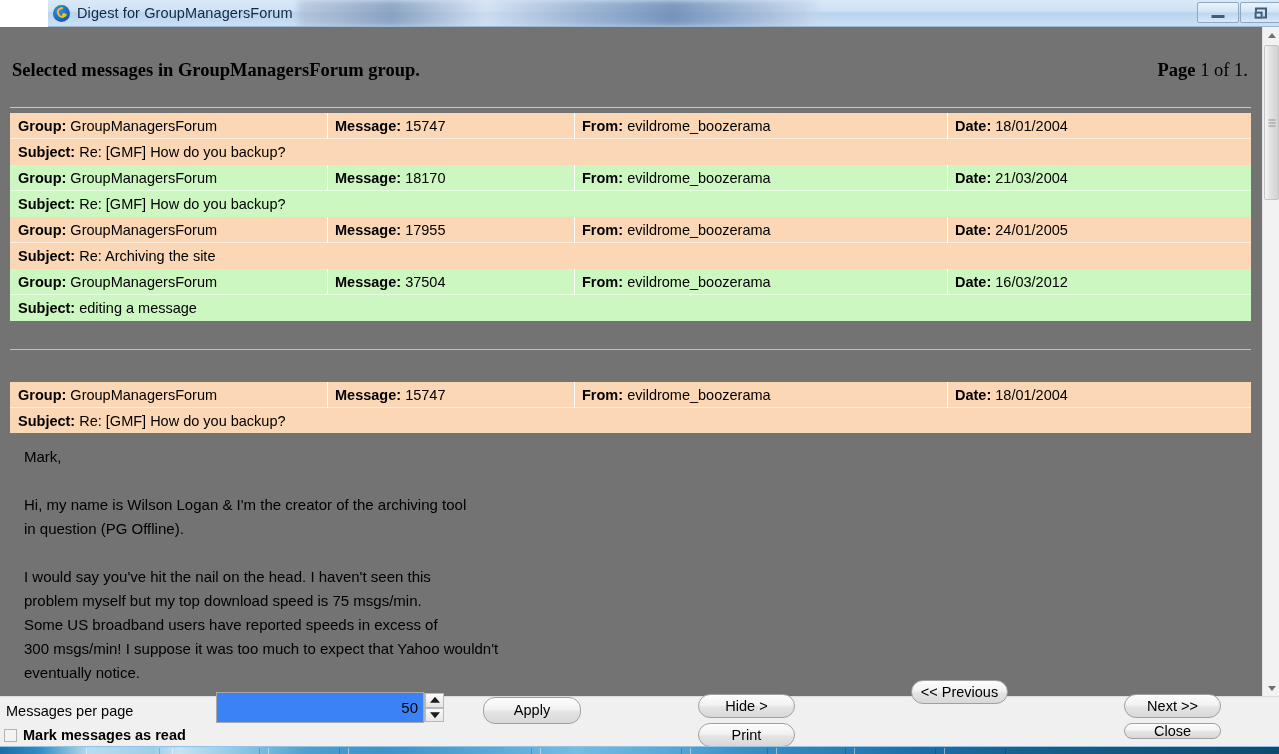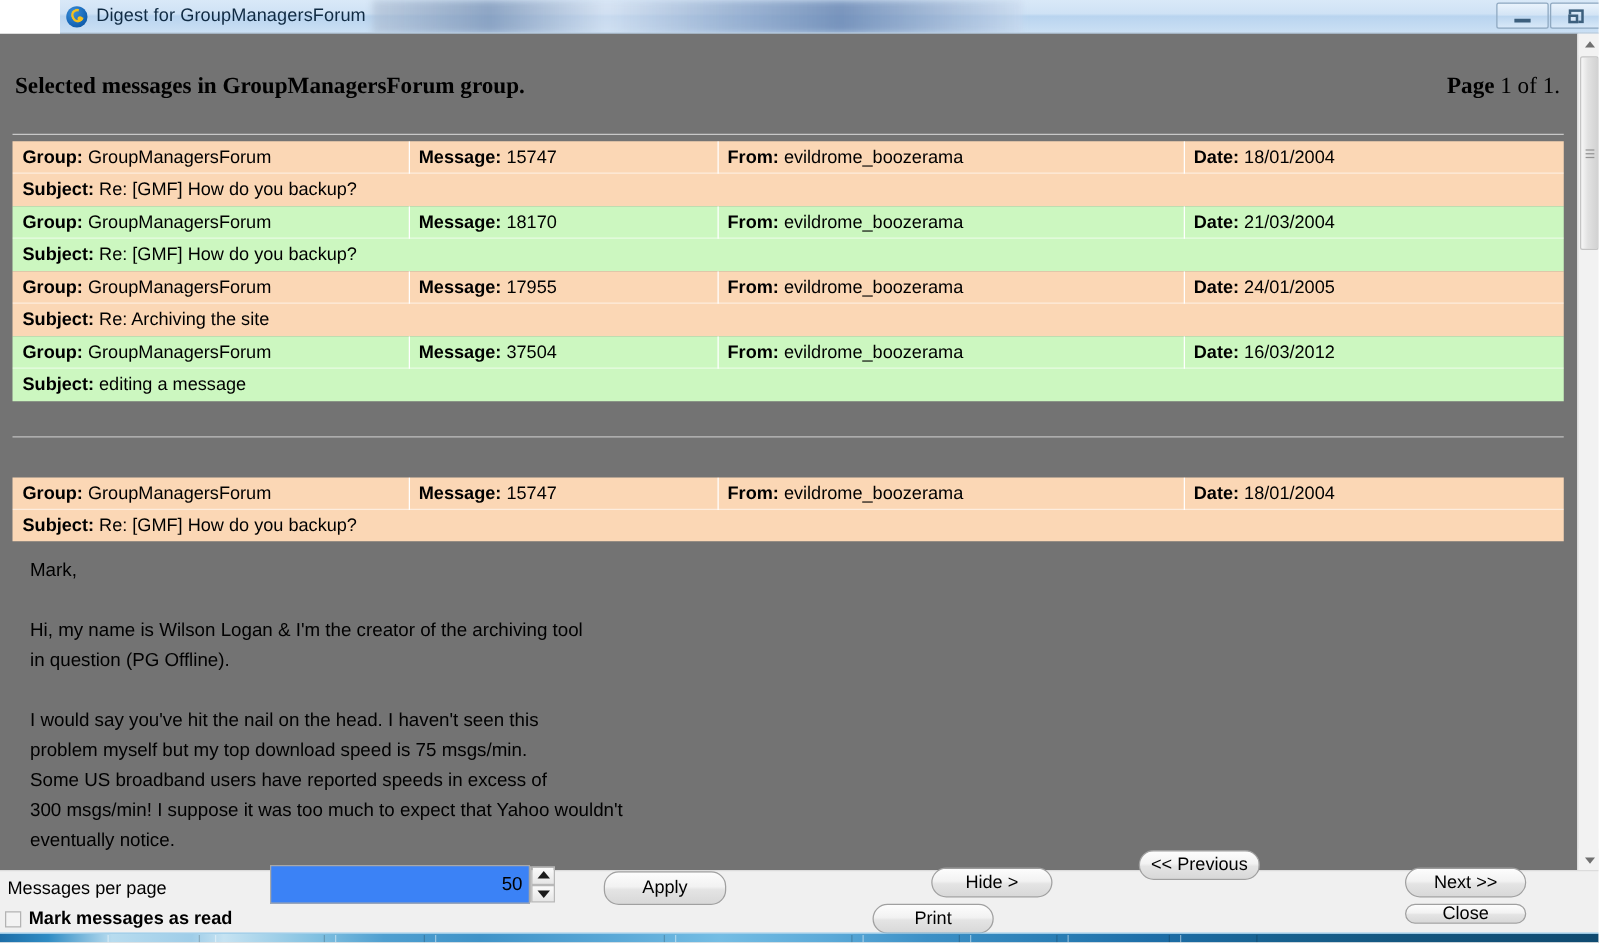--- a/index.html
+++ b/index.html
@@ -384,21 +384,21 @@
     color: #000;
     text-align: right;
     line-height: 1;
     display: flex;
     align-items: center;
     justify-content: center;
     cursor: pointer;
     white-space: nowrap;
   }
   .btn-apply    { left: 483px; top: 697px;  width: 98px;  height: 27px; }
-  .btn-hide     { left: 698px; top: 694px;  width: 97px;  height: 24px; margin-left: 47px; }
+  .btn-hide     { left: 698px; top: 694px;  width: 97px;  height: 24px; }
   .btn-print    { left: 698px; top: 723px;  width: 97px;  height: 24px; }
   .btn-previous { left: 911px; top: 680px;  width: 97px;  height: 24px; }
   .btn-next     { left: 1124px; top: 694px; width: 97px;  height: 24px; }
   .btn-close    { left: 1124px; top: 723px; width: 97px;  height: 16px; }
 
   .checkbox-wrap {
     position: absolute;
     left: 4px; top: 727px;
     display: flex;
     align-items: center;

